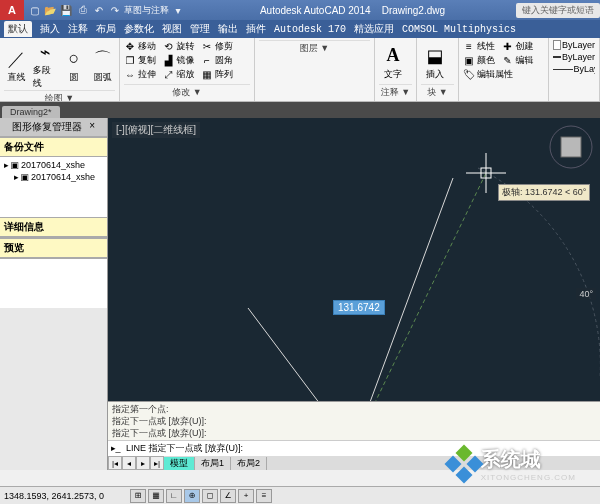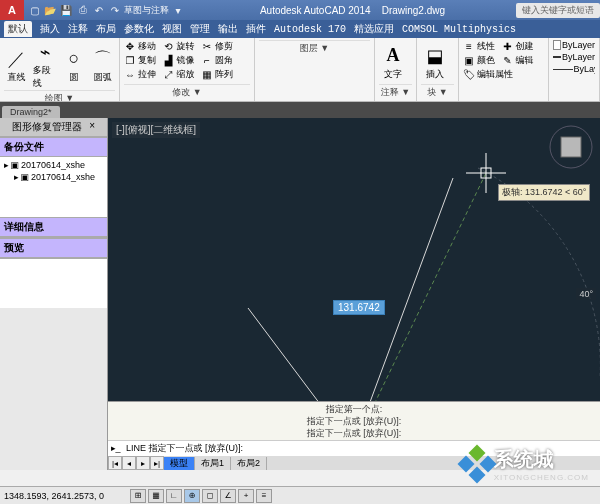--- a/index.html
+++ b/index.html
@@ -28,51 +28,51 @@
 .color-box { width: 10px; height: 10px; border: 1px solid #888; background: #fff; }
 .line-swatch { width: 30px; height: 2px; background: #333; }
 
 .tab-strip { height: 16px; background: #4a4a4a; display: flex; align-items: flex-end; }
 .file-tab { background: #bbb; color: #333; font-size: 9px; padding: 1px 8px; border-radius: 2px 2px 0 0; margin-left: 2px; }
 
 .work-area { display: flex; height: 352px; }
 .palette { width: 108px; background: #e8e8e8; border-right: 1px solid #999; display: flex; flex-direction: column; }
 .palette-header { background: #c8c8c8; font-size: 10px; padding: 2px 12px; border-bottom: 1px solid #aaa; display: flex; justify-content: space-between; }
 .palette-section { font-size: 10px; }
-.section-title { background: #c4b5fd; padding: 2px 4px; font-weight: bold; border-top: 1px solid #aaa; border-bottom: 1px solid #aaa; }
+.section-title { background: #fef9c3; padding: 2px 4px; font-weight: bold; border-top: 1px solid #aaa; border-bottom: 1px solid #aaa; }
 .tree-area { background: #fff; min-height: 60px; padding: 2px; font-size: 9px; }
 .tree-item { padding: 1px 2px; display: flex; align-items: center; gap: 2px; }
 .tree-indent { padding-left: 12px; }
 .detail-area { flex: 1; background: #fff; border-top: 1px solid #aaa; }
 
 .canvas-wrap { flex: 1; background: #1a2833; position: relative; overflow: hidden; }
 .canvas-header { position: absolute; top: 4px; left: 4px; color: #ccc; font-size: 10px; background: rgba(40,50,60,0.6); padding: 1px 4px; }
 .drawing-svg { position: absolute; inset: 0; }
 .dim-tooltip { position: absolute; background: #f0e8c8; border: 1px solid #888; font-size: 9px; padding: 1px 3px; color: #333; }
 .angle-label { position: absolute; background: rgba(30,40,50,0.7); color: #ccc; font-size: 9px; padding: 1px 3px; }
 .coord-input { position: absolute; background: #5a9fd8; color: #fff; border: 1px solid #3a7fb8; font-size: 10px; padding: 1px 4px; }
 
 .nav-cube { position: absolute; top: 6px; right: 6px; width: 46px; height: 46px; }
 
 .cmd-area { position: absolute; bottom: 14px; left: 0; right: 0; background: #e8e8e8; border-top: 1px solid #999; }
-.cmd-history { background: #f5f5ee; font-size: 9px; padding: 1px 4px; color: #333; line-height: 12px; text-align: center; }
+.cmd-history { background: #f5f5ee; font-size: 9px; padding: 1px 4px; color: #333; line-height: 12px; }
 .cmd-line { background: #fff; display: flex; align-items: center; font-size: 9px; padding: 1px 3px; border-top: 1px solid #ccc; }
 .cmd-icon { width: 12px; height: 12px; margin-right: 3px; font-size: 9px; }
 
 .layout-tabs { position: absolute; bottom: 0; left: 0; right: 0; height: 14px; background: #dcdcdc; display: flex; align-items: center; font-size: 9px; gap: 0; }
 .lt-btn { width: 14px; height: 14px; border: 1px solid #aaa; display: flex; align-items: center; justify-content: center; font-size: 8px; background: #eee; }
 .lt-tab { padding: 0 6px; border-right: 1px solid #aaa; }
-.lt-tab.active { background: #3b82f6; }
+.lt-tab.active { background: #5eead4; }
 
 .status-bar { position: absolute; bottom: 0; left: 0; right: 0; height: 18px; background: #e8e8e8; border-top: 1px solid #aaa; display: flex; align-items: center; font-size: 9px; padding: 0 4px; gap: 6px; }
 .coord-readout { width: 120px; }
 .status-toggles { display: flex; gap: 2px; }
 .toggle-btn { width: 16px; height: 14px; border: 1px solid #999; background: #ddd; display: flex; align-items: center; justify-content: center; font-size: 8px; }
 
-.watermark { position: absolute; right: 11px; bottom: 22px; display: flex; align-items: center; }
+.watermark { position: absolute; right: 24px; bottom: 22px; display: flex; align-items: center; }
 .wm-text { color: #fff; font-size: 20px; font-weight: bold; text-shadow: 0 0 3px rgba(0,0,0,0.6); }
 .wm-url { color: #ccc; font-size: 8px; text-align: center; letter-spacing: 1px; }
 .wm-logo { width: 34px; height: 34px; position: relative; }
 .wm-diamond { position: absolute; width: 12px; height: 12px; transform: rotate(45deg); }
 </style>
 </head>
 <body>
 
 <div class="title-bar">
   <div class="app-menu-btn">A</div>

